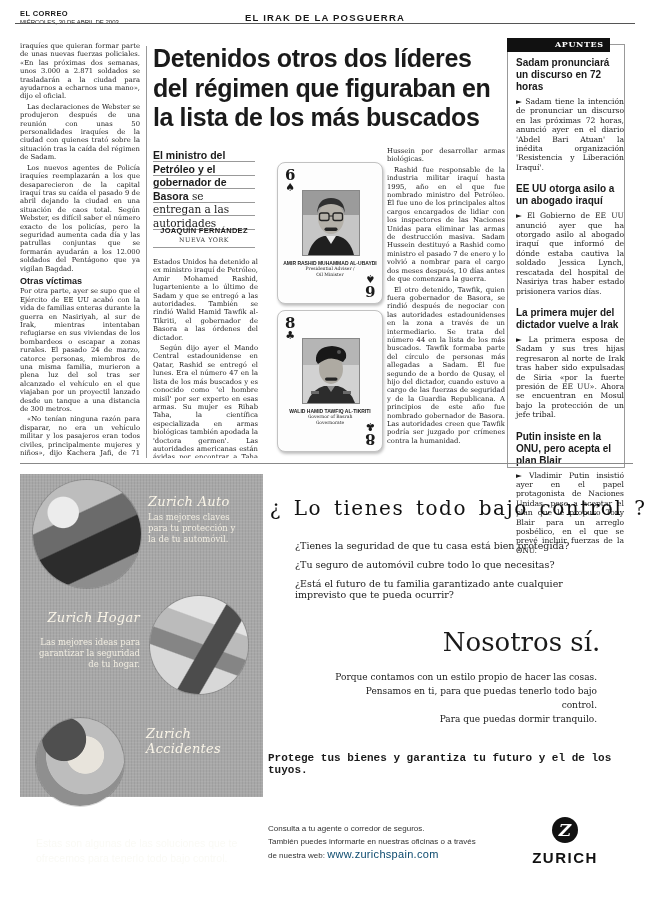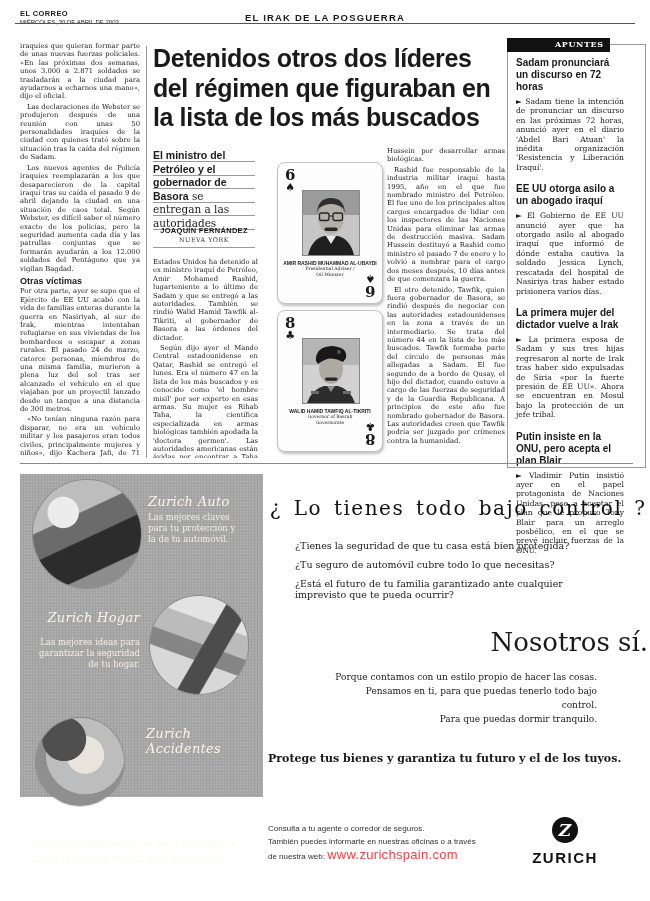--- a/index.html
+++ b/index.html
@@ -42,21 +42,21 @@
   .cidx{position:absolute;top:5px;left:7px;text-align:center;line-height:1;}
   .cidx .r{font-size:15px;font-weight:700;display:block;}
   .cidx .s{font-size:11px;display:block;margin-top:-1px;}
   .cidx.flip{top:auto;left:auto;right:7px;bottom:5px;transform:rotate(180deg);}
   .photo{position:absolute;left:24px;top:27px;width:56px;height:64px;border:1px solid #888;}
   .ccap{position:absolute;left:4px;right:4px;top:97px;text-align:center;}
   .ccap .nm{font-family:"Liberation Sans",sans-serif;font-weight:700;font-size:5px;line-height:6px;}
   .ccap .rl{font-size:4.5px;line-height:5.5px;color:#222;}
 
   
-  .apuntes-box{border:1px solid #999;padding:12px 21px 6px 8px;}
+  .apuntes-box{border:1px solid #999;padding:12px 0 6px 8px;}
   .apuntes-label{background:#111;color:#fff;font-weight:700;font-size:8px;letter-spacing:.6px;
                  padding:2px 6px;line-height:1.2;}
   .ap-item{margin-bottom:11px;}
   .ap-title{font-family:"Liberation Sans",sans-serif;font-weight:700;font-size:10px;line-height:12px;margin-bottom:4px;}
   .ap-text{font-size:7.6px;line-height:9.4px;text-align:justify;}
 
   
   .panel{background-color:#a8a8a8;
          background-image:repeating-linear-gradient(0deg,rgba(255,255,255,.07) 0 1px,transparent 1px 3px),
                           repeating-linear-gradient(90deg,rgba(0,0,0,.06) 0 1px,transparent 1px 3px);}
@@ -70,23 +70,23 @@
   .circ-woman{background:
      radial-gradient(circle at 32% 24%,#4f4f4f 0 24%,rgba(0,0,0,0) 25%),
      radial-gradient(circle at 56% 42%,#e8e4dc 0 26%,#bdbdbd 27% 55%,#8f8f8f 56%);}
   .prod-title{font-style:italic;font-size:13px;color:#faf5e8;letter-spacing:.3px;}
   .prod-desc{font-size:8.5px;line-height:11px;color:#f2eee2;}
   .panel-footer{font-family:"Liberation Sans",sans-serif;font-size:10.5px;line-height:15px;color:#fafaf5;}
   .ad-heading{font-size:20px;letter-spacing:1.5px;word-spacing:4px;text-align:center;color:#111;}
   .ad-q{font-size:9.5px;line-height:11px;margin-bottom:8px;}
   .ad-answer{font-size:26px;text-align:center;}
   .ad-ans-lines div{font-size:9px;line-height:14px;text-align:right;}
-  .ad-protege{font-weight:700;font-size:11px;}
+  .ad-protege{font-weight:700;font-size:11px;font-family:Liberation Mono, monospace;}
   .ad-contact{font-family:"Liberation Sans",sans-serif;font-size:8px;line-height:13px;color:#333;}
-  .ad-url{font-size:13px;letter-spacing:.3px;color:#ef4444;}
+  .ad-url{font-size:11px;letter-spacing:.3px;color:#0c4a6e;}
   .zlogo{width:26px;height:26px;border-radius:50%;background:#111;color:#fff;text-align:center;
          line-height:26px;font-weight:700;font-size:17px;font-style:italic;}
   .zname{font-family:"Liberation Sans",sans-serif;font-weight:700;font-size:15px;letter-spacing:1.5px;text-align:center;color:#111;}
 </style>
 </head>
 <body>
 
 <div class="page">
 
   <div class="abs sans" style="left:20px;top:9px;">
@@ -231,21 +231,21 @@
   </div>
 
   <div class="abs ad-heading" style="left:266px;top:496px;width:384px;">¿ Lo tienes todo bajo control ?</div>
 
   <div class="abs" style="left:295px;top:540px;width:275px;">
     <div class="ad-q">¿Tienes la seguridad de que tu casa está bien protegida?</div>
     <div class="ad-q">¿Tu seguro de automóvil cubre todo lo que necesitas?</div>
     <div class="ad-q">¿Está el futuro de tu familia garantizado ante cualquier imprevisto que te pueda ocurrir?</div>
   </div>
 
-  <div class="abs ad-answer" style="left:395px;top:627px;width:253px;text-align:right;">Nosotros sí.</div>
+  <div class="abs ad-answer" style="left:395px;top:627px;width:253px;">Nosotros sí.</div>
 
   <div class="abs ad-ans-lines" style="left:330px;top:670px;width:267px;">
     <div>Porque contamos con un estilo propio de hacer las cosas.</div>
     <div>Pensamos en ti, para que puedas tenerlo todo bajo control.</div>
     <div>Para que puedas dormir tranquilo.</div>
   </div>
 
   <div class="abs ad-protege" style="left:268px;top:752px;width:360px;">Protege tus bienes y garantiza tu futuro y el de los tuyos.</div>
 
   <div class="abs ad-contact" style="left:268px;top:822px;width:260px;">

